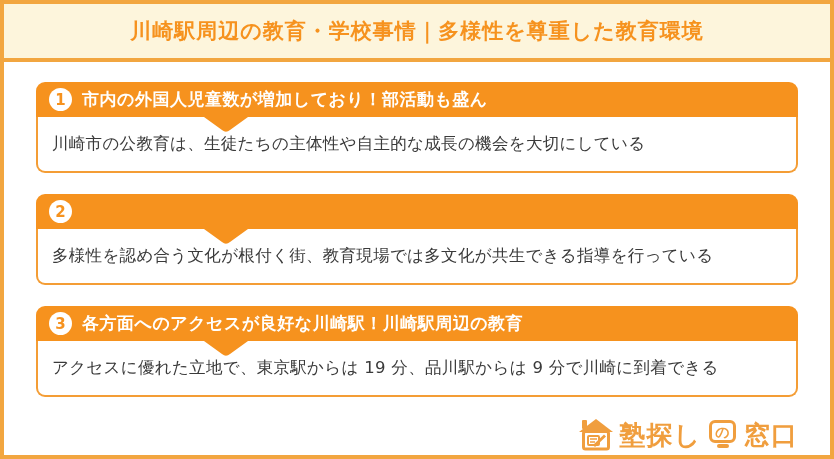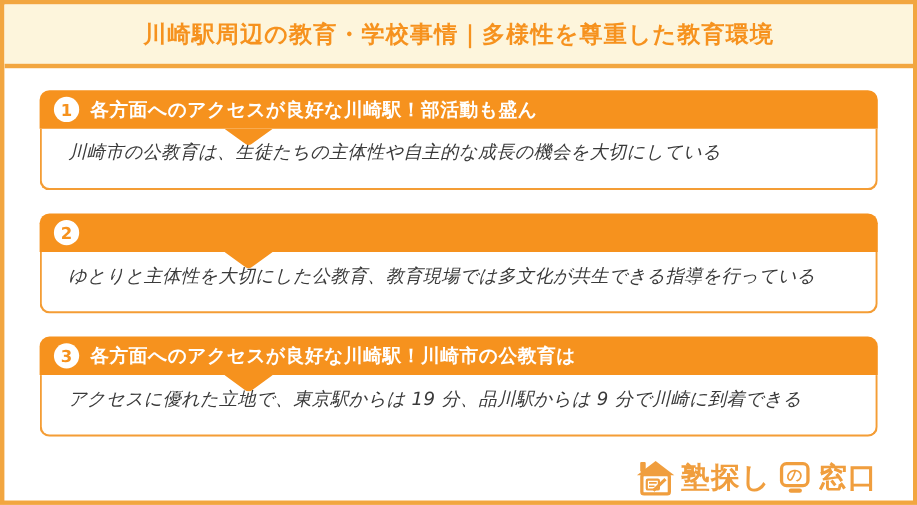--- a/index.html
+++ b/index.html
@@ -66,24 +66,23 @@
     z-index:3;
     display:block;
   }
   .section-body{
     position:relative;
     background:var(--white);
     border:2px solid var(--box-border);
     border-top:none;
     border-radius:0 0 9px 9px;
     min-height:56px;
-    display:flex;align-items:flex-start;
-    padding:10px 24px;
+    display:flex;align-items:center;
+    padding:10px 14px;
     z-index:1;
-    font-style:italic;
   }
   .section-body p{
     color:var(--text);
     font-size:16.5px;
     letter-spacing:0.3px;
     line-height:1.4;
     white-space:nowrap;
   }
   .logo-row{
     display:flex;justify-content:flex-end;align-items:flex-end;
@@ -128,46 +127,46 @@
 
   <div class="header-band">
     <div class="page-title">川崎駅周辺の教育・学校事情｜多様性を尊重した教育環境</div>
   </div>
 
   <div class="content">
 
     <div class="section">
       <div class="section-header">
         <span class="num-badge">1</span>
-        <span class="section-heading">各方面へのアクセスが良好な川崎駅！部活動も盛ん</span>
+        <span class="section-heading">市内の外国人児童数が増加しており！部活動も盛ん</span>
         <svg class="tail" viewBox="0 0 44 16" xmlns="http://www.w3.org/2000/svg">
           <path d="M0,0 L44,0 L26,13 Q22,16.5 18,13 Z" fill="#F6921E"></path>
         </svg>
       </div>
       <div class="section-body">
         <p>川崎市の公教育は、生徒たちの主体性や自主的な成長の機会を大切にしている</p>
       </div>
     </div>
 
     <div class="section">
       <div class="section-header">
         <span class="num-badge">2</span>
         <svg class="tail" viewBox="0 0 44 16" xmlns="http://www.w3.org/2000/svg">
           <path d="M0,0 L44,0 L26,13 Q22,16.5 18,13 Z" fill="#F6921E"></path>
         </svg>
       </div>
       <div class="section-body">
-        <p>ゆとりと主体性を大切にした公教育、教育現場では多文化が共生できる指導を行っている</p>
+        <p>多様性を認め合う文化が根付く街、教育現場では多文化が共生できる指導を行っている</p>
       </div>
     </div>
 
     <div class="section">
       <div class="section-header">
         <span class="num-badge">3</span>
-        <span class="section-heading">各方面へのアクセスが良好な川崎駅！川崎市の公教育は</span>
+        <span class="section-heading">各方面へのアクセスが良好な川崎駅！川崎駅周辺の教育</span>
         <svg class="tail" viewBox="0 0 44 16" xmlns="http://www.w3.org/2000/svg">
           <path d="M0,0 L44,0 L26,13 Q22,16.5 18,13 Z" fill="#F6921E"></path>
         </svg>
       </div>
       <div class="section-body">
         <p>アクセスに優れた立地で、東京駅からは 19 分、品川駅からは 9 分で川崎に到着できる</p>
       </div>
     </div>
 
     <div class="logo-row">

